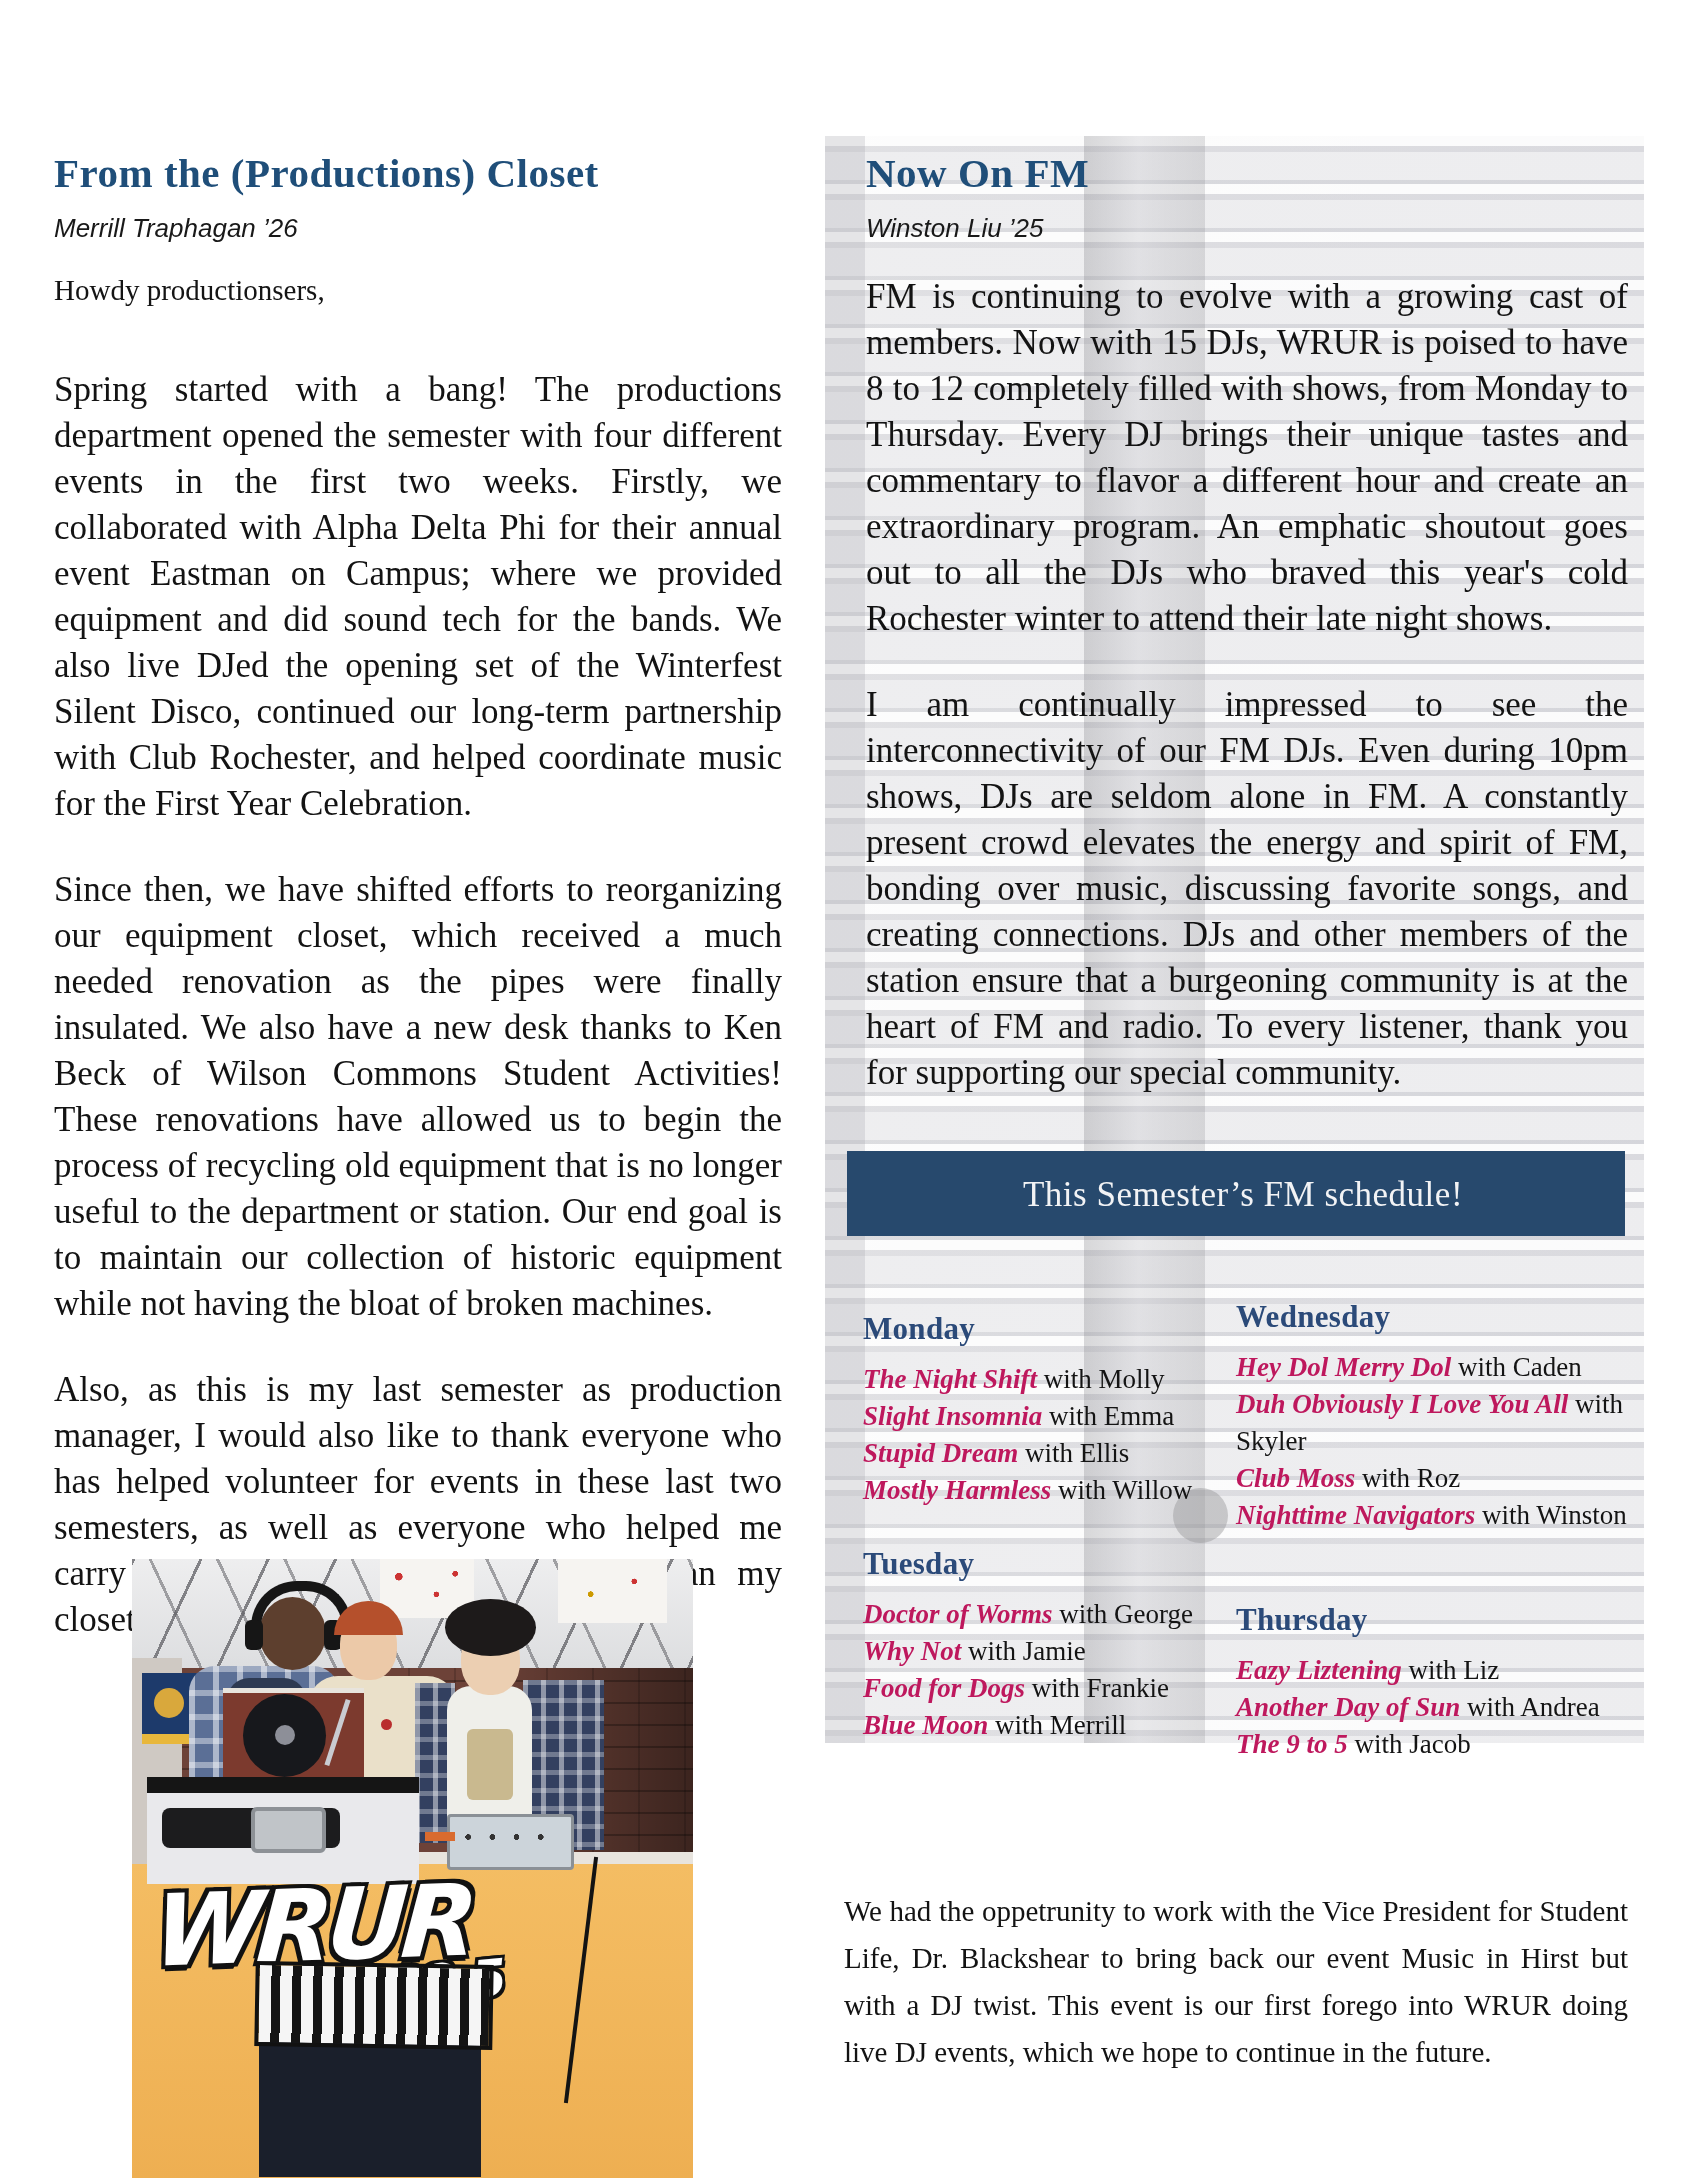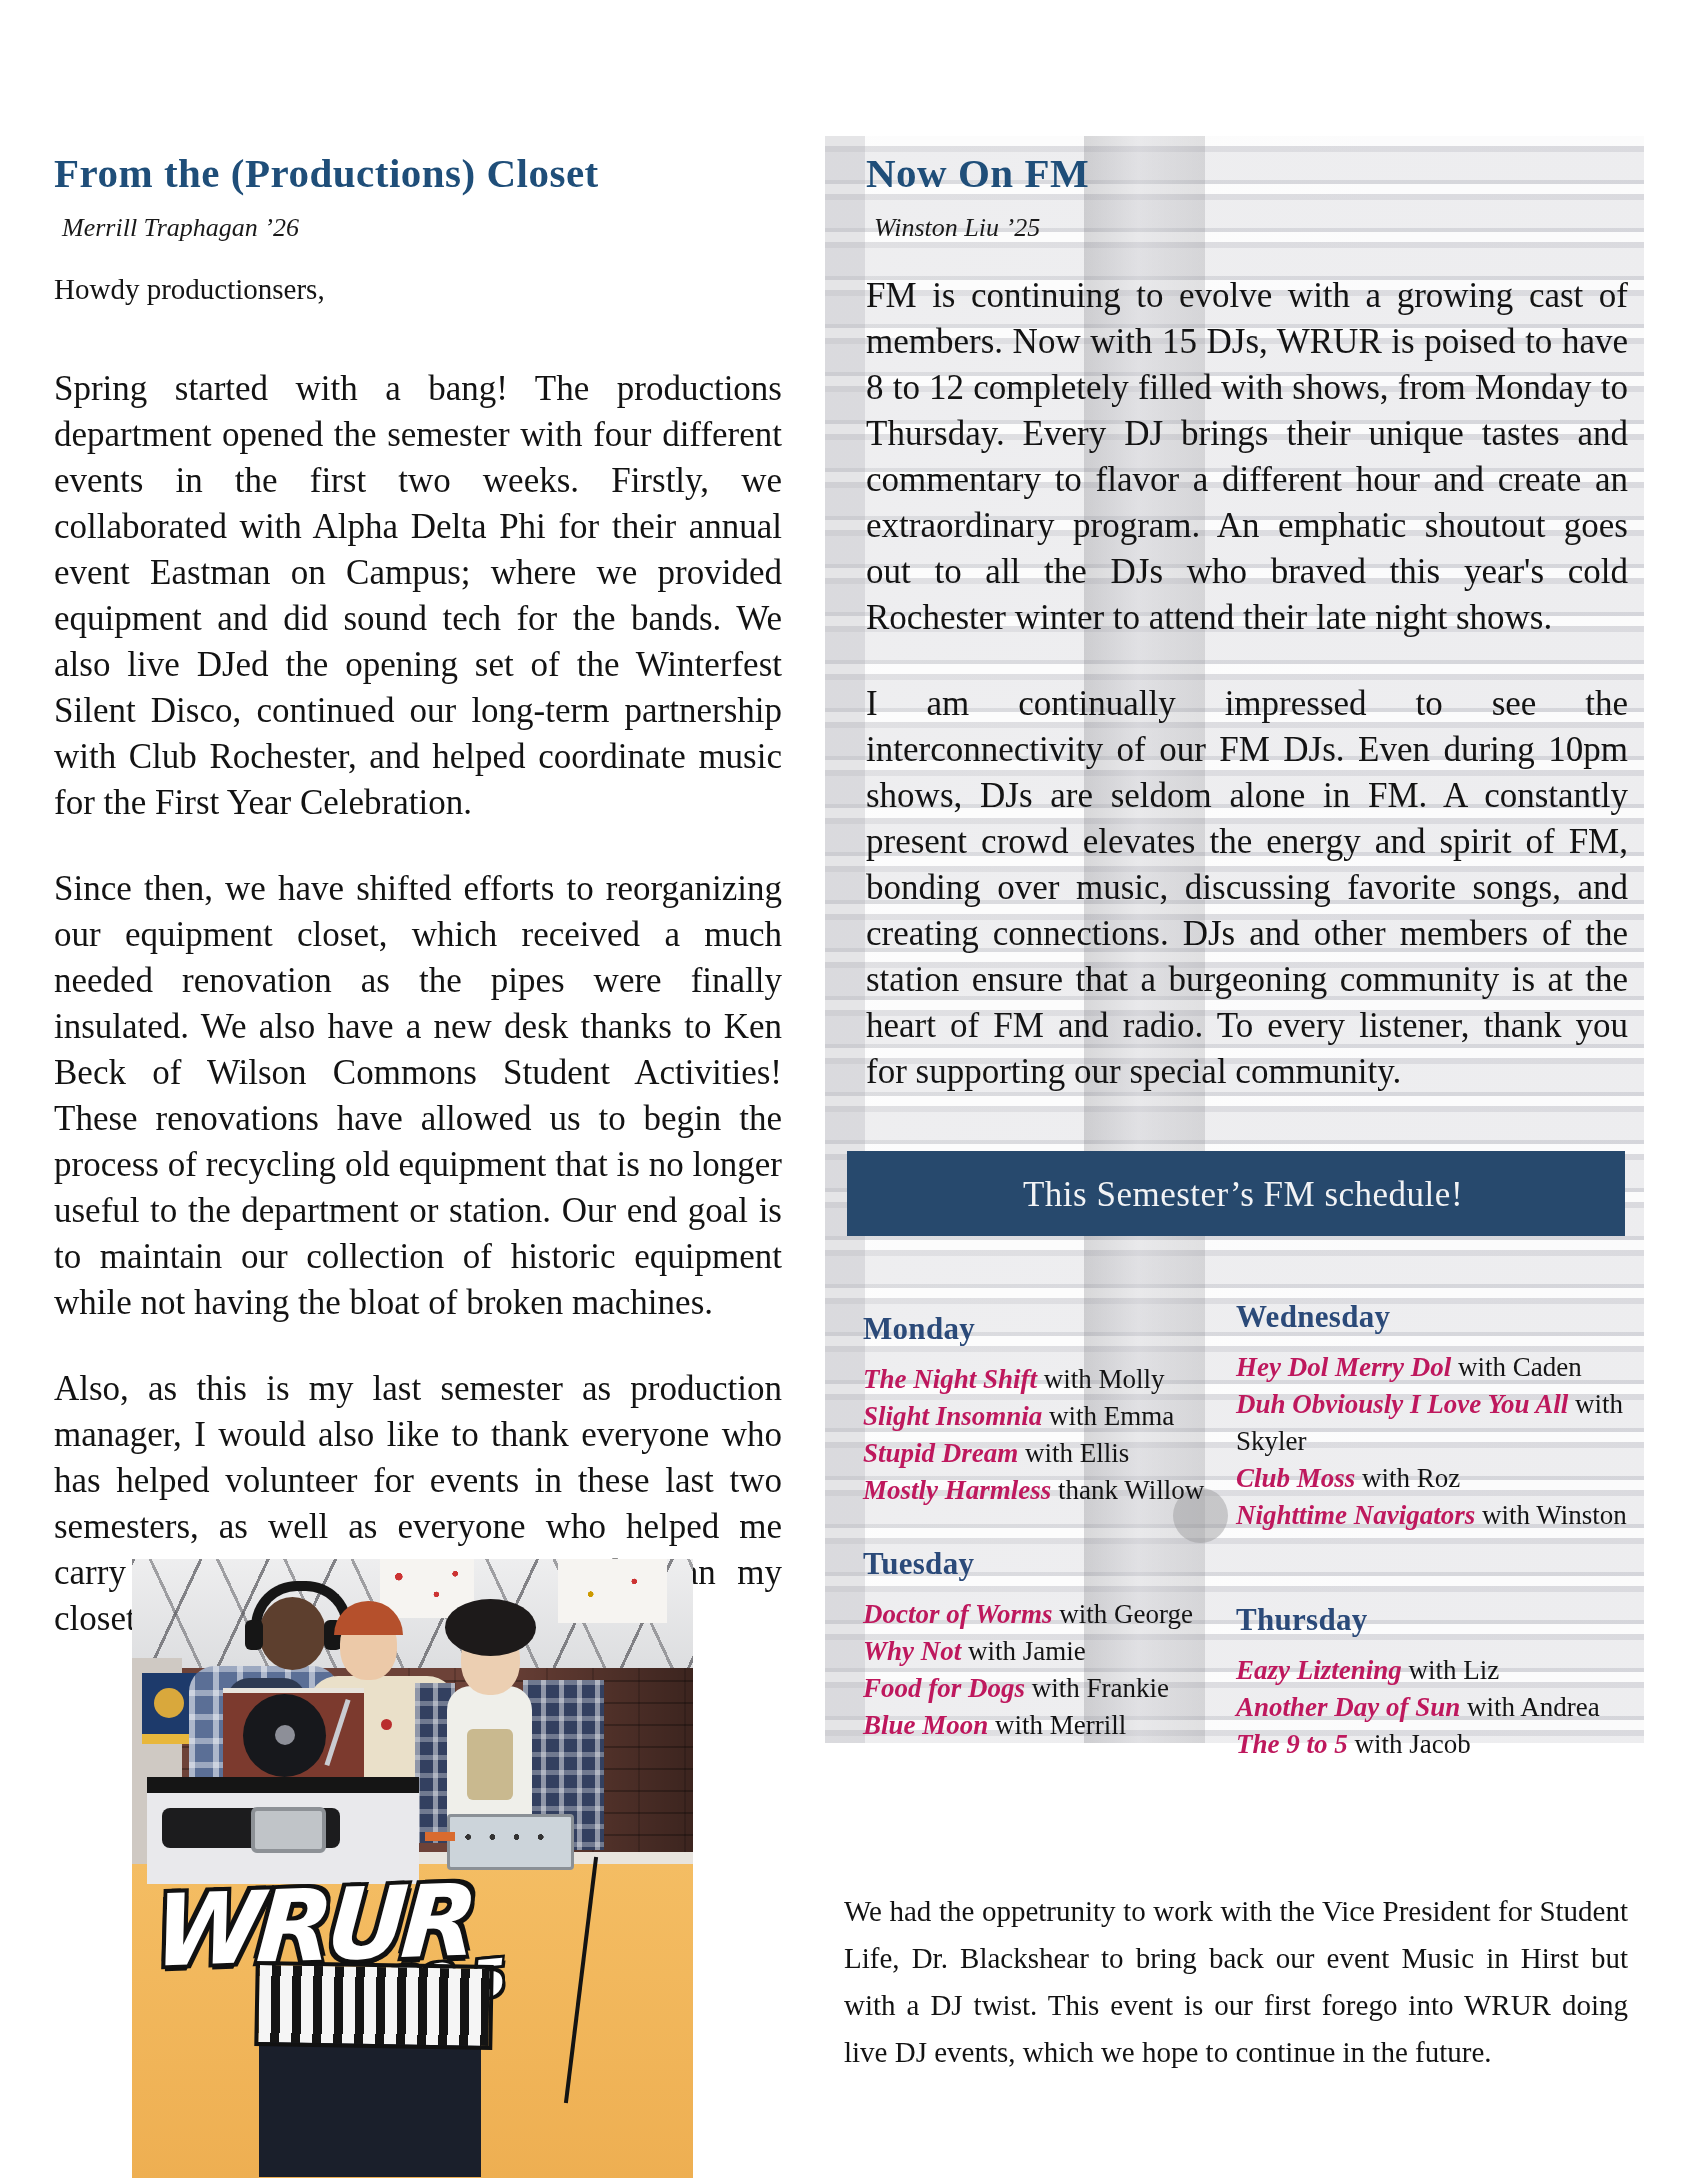--- a/index.html
+++ b/index.html
@@ -21,22 +21,22 @@
   .bg-shelf{position:absolute;left:259px;top:0;width:121px;height:100%;
       background:linear-gradient(90deg, rgba(120,120,126,.28), rgba(205,205,210,.40) 45%, rgba(125,125,130,.22));}
   .bg-shelf2{position:absolute;left:0;top:0;width:40px;height:100%;background:rgba(160,160,168,.25);}
   .bg-dot{position:absolute;left:348px;top:1352px;width:55px;height:55px;border-radius:50%;
       background:rgba(150,150,153,.45);}
 
   
   .col-left{position:absolute;left:54px;top:149px;width:728px;z-index:2;}
   .col-right{position:absolute;left:866px;top:149px;width:762px;z-index:2;}
   .article-title{font-size:41px;font-weight:700;color:#1f4e79;margin:0 0 16px 0;letter-spacing:0.5px;}
-  .byline{font-family:Liberation Serif, serif;font-style:italic;font-size:26px;color:#191919;
-      margin:0 0 30px 8px;}
+  .byline{font-family:Liberation Sans, sans-serif;font-style:italic;font-size:26px;color:#191919;
+      margin:0 0 30px 0;}
   .greeting{font-size:29px;margin:0 0 60px 0;}
   .para{font-size:35px;line-height:46px;text-align:justify;margin:0 0 40px 0;color:#131313;}
 
   
   .sched-banner{position:absolute;left:847px;top:1151px;width:764px;height:85px;background:#27496d;
       z-index:2;text-align:center;padding-left:14px;}
   .sched-banner span{color:#f2f3f5;font-size:35px;line-height:87px;letter-spacing:0.5px;}
 
   
   .day-block{position:absolute;z-index:2;}
@@ -164,21 +164,21 @@
 
   <div class="sched-banner">
     <span>This Semester’s FM schedule!</span>
   </div>
 
   <div class="day-block day-mon">
     <div class="day-label">Monday</div>
     <div class="show"><b>The Night Shift</b> <span>with Molly</span></div>
     <div class="show"><b>Slight Insomnia</b> <span>with Emma</span></div>
     <div class="show"><b>Stupid Dream</b> <span>with Ellis</span></div>
-    <div class="show"><b>Mostly Harmless</b> <span>thank Willow</span></div>
+    <div class="show"><b>Mostly Harmless</b> <span>with Willow</span></div>
   </div>
 
   <div class="day-block day-tue">
     <div class="day-label">Tuesday</div>
     <div class="show"><b>Doctor of Worms</b> <span>with George</span></div>
     <div class="show"><b>Why Not</b> <span>with Jamie</span></div>
     <div class="show"><b>Food for Dogs</b> <span>with Frankie</span></div>
     <div class="show"><b>Blue Moon</b> <span>with Merrill</span></div>
   </div>
 

